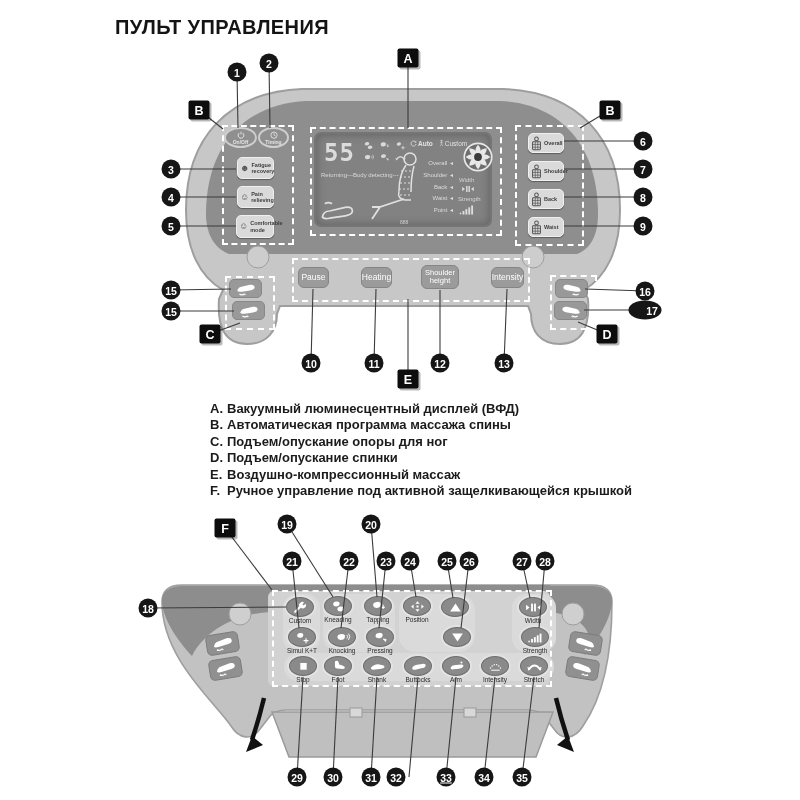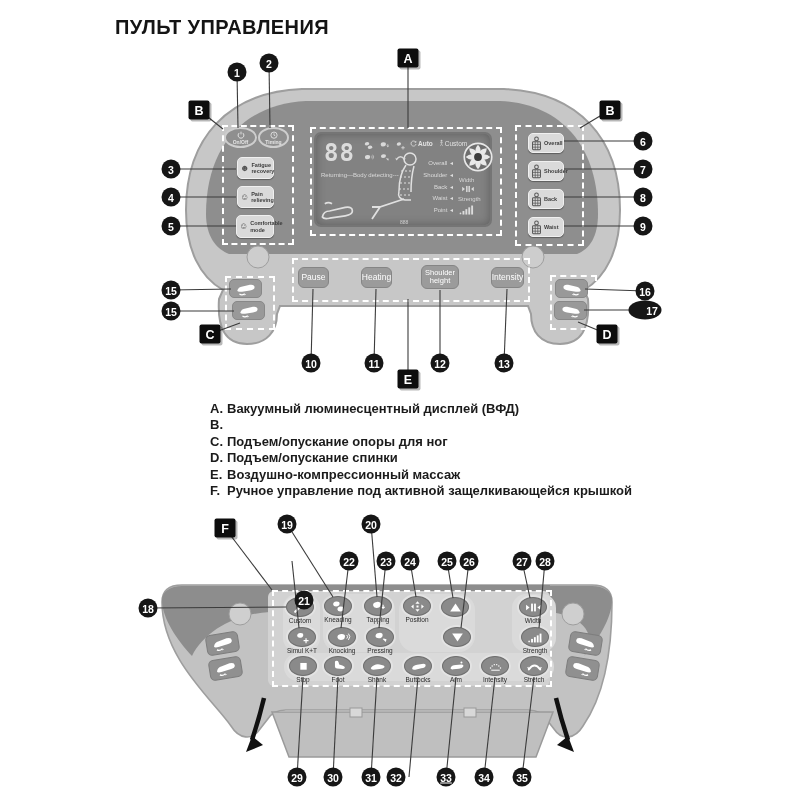--- a/index.html
+++ b/index.html
@@ -323,21 +323,21 @@
           <use href="#ic-chair"></use>
         </svg>
     </div>
     <div class="btn-chair mirror" style="left:554px;top:301px;width:33px;height:19px">
       <svg>
           <use href="#ic-chair"></use>
         </svg>
     </div>
 
     <div class="display" style="left:314px;top:132px;width:178px;height:95px">
-      <div class="d-digits">88</div>
+      <div class="d-digits">55</div>
       <div class="d-minis">
         <svg>
             <use href="#ic-kneading"></use>
           </svg>
         <svg>
             <use href="#ic-tapping"></use>
           </svg>
         <svg>
             <use href="#ic-simul"></use>
           </svg>
@@ -413,20 +413,21 @@
     </div>
   </div>
 
   <div class="legend">
     <div class="legend-row">
         <span class="k">A.</span>
         <span>Вакуумный люминесцентный дисплей (ВФД)</span>
       </div>
     <div class="legend-row">
         <span class="k">B.</span>
+        <span>Автоматическая программа массажа спины</span>
       </div>
     <div class="legend-row">
         <span class="k">C.</span>
         <span>Подъем/опускание опоры для ног</span>
       </div>
     <div class="legend-row">
         <span class="k">D.</span>
         <span>Подъем/опускание спинки</span>
       </div>
     <div class="legend-row">
@@ -674,21 +675,21 @@
       <div class="callout co-num" style="left: 374px; top: 363px;">11</div>
       <div class="callout co-num" style="left: 440px; top: 363px;">12</div>
       <div class="callout co-num" style="left: 504px; top: 363px;">13</div>
       <div class="callout co-num" style="left: 171px; top: 290px;">15</div>
       <div class="callout co-num" style="left: 171px; top: 311px;">15</div>
       <div class="callout co-num" style="left: 645px; top: 291px;">16</div>
       <div class="callout co-num" style="left: 645px; top: 310px; padding-left: 14px;">17</div>
       <div class="callout co-num" style="left: 148px; top: 608px;">18</div>
       <div class="callout co-num" style="left: 287px; top: 524px; text-align: center;">19</div>
       <div class="callout co-num" style="left: 371px; top: 524px;">20</div>
-      <div class="callout co-num" style="left: 304px; top: 561px; margin-top: 39px;">21</div>
+      <div class="callout co-num" style="left: 292px; top: 561px;">21</div>
       <div class="callout co-num" style="left: 349px; top: 561px;">22</div>
       <div class="callout co-num" style="left: 386px; top: 561px;">23</div>
       <div class="callout co-num" style="left: 410px; top: 561px;">24</div>
       <div class="callout co-num" style="left: 447px; top: 561px;">25</div>
       <div class="callout co-num" style="left: 469px; top: 561px;">26</div>
       <div class="callout co-num" style="left: 522px; top: 561px;">27</div>
       <div class="callout co-num" style="left: 545px; top: 561px;">28</div>
       <div class="callout co-num" style="left: 297px; top: 777px;">29</div>
       <div class="callout co-num" style="left: 333px; top: 777px;">30</div>
       <div class="callout co-num" style="left: 371px; top: 777px;">31</div>

